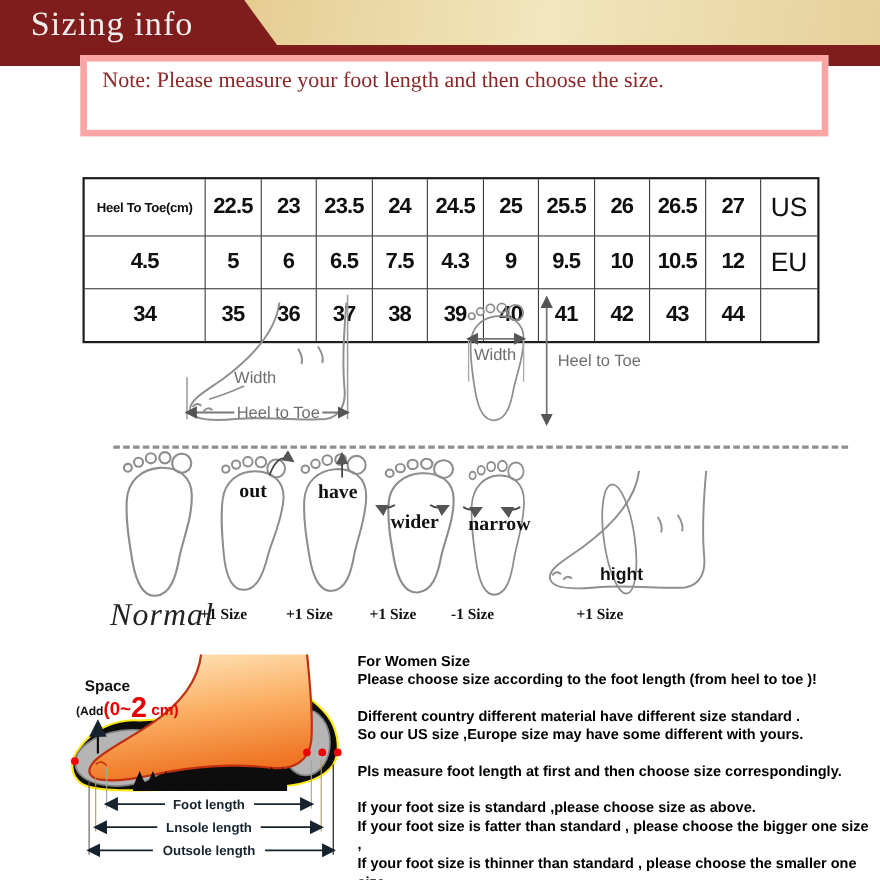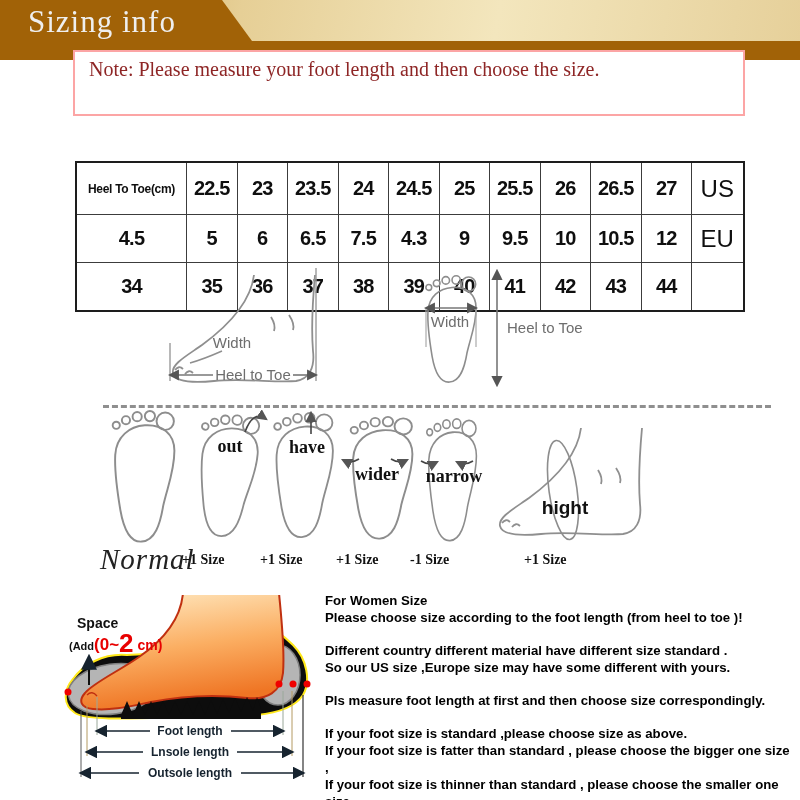--- a/index.html
+++ b/index.html
@@ -1,29 +1,29 @@
 <!DOCTYPE html>
 <html><head>
 <meta charset="utf-8">
 <style>
   html,body{margin:0;padding:0;background:#fff;}
   .page{position:relative;width:800px;height:800px;background:#fff;overflow:hidden;
         font-family:"Liberation Sans",sans-serif;}
   .abs{position:absolute;}
 
   
-  .banner{left:0;top:0;width:800px;height:60px;background:#a16207;}
+  .banner{left:0;top:0;width:800px;height:60px;background:#7f1d1d;}
   .banner-gold{left:0;top:0;width:800px;height:47px;
     background:linear-gradient(100deg,#c79d43 0%,#e6cf96 30%,#f3e6bd 62%,#e6d09a 100%);
     clip-path:polygon(222px 0,800px 0,800px 41px,252px 41px);}
   .banner-title{left:28px;top:4px;color:#efefef;font-family:"Liberation Serif",serif;
     font-size:31px;letter-spacing:1px;}
 
   
-  .note-box{left:73px;top:50px;width:668px;height:62px;border:2px solid #fca5a5;
+  .note-box{left:73px;top:50px;width:668px;height:62px;border:6px solid #fca5a5;
     color:#8e2626;font-family:"Liberation Serif",serif;font-size:20px;background:#fff;}
   .note-l1{margin:6px 0 0 14px;}
   .note-l2{margin:2px 0 0 56px;}
 
   
   .size-table{left:75px;top:117px;display:grid;
     grid-template-columns:110px repeat(11,50.5px);
     grid-template-rows:52px 48px 47px;
     border:2px solid #1d1d1d;background:#fff;margin-top:44px;}
   .ce{border-right:1px solid #3c3c3c;border-bottom:1px solid #3c3c3c;
@@ -37,22 +37,22 @@
   
   .dashline{left:103px;top:405px;width:668px;height:0;border-top:3px dashed #8f8f8f;}
 
   svg text{font-family:"Liberation Sans",sans-serif;}
   .sketchtxt{fill:#6e6e6e;font-size:15px;}
   .figtxt{fill:#16232f;font-size:12px;font-weight:bold;}
 
   
   .anno{font-family:"Liberation Serif",serif;font-weight:bold;font-size:18px;color:#111;
     text-align:center;}
-  .anno-sans{font-family:"Liberation Sans",sans-serif;font-weight:bold;font-size:19px;color:#111;
-    text-align:center;}
+  .anno-sans{font-family:"Liberation Sans",sans-serif;font-weight:bold;font-size:16px;color:#111;
+    text-align:center;margin-top:17px;}
   .sizelab{font-family:"Liberation Serif",serif;font-weight:bold;font-size:14px;color:#111;
     width:90px;text-align:left;}
   .normallab{font-family:"Liberation Serif",serif;font-style:italic;font-size:29px;color:#222;
     letter-spacing:1px;}
 
   
   .guide{left:325px;top:592px;width:468px;color:#000;font-size:13.2px;font-weight:bold;
     line-height:17px;}
   .guide .gp{margin:0 0 16px 0;}
   .caption{left:55px;top:772px;color:#222;font-size:22px;font-weight:bold;letter-spacing:.5px;}

